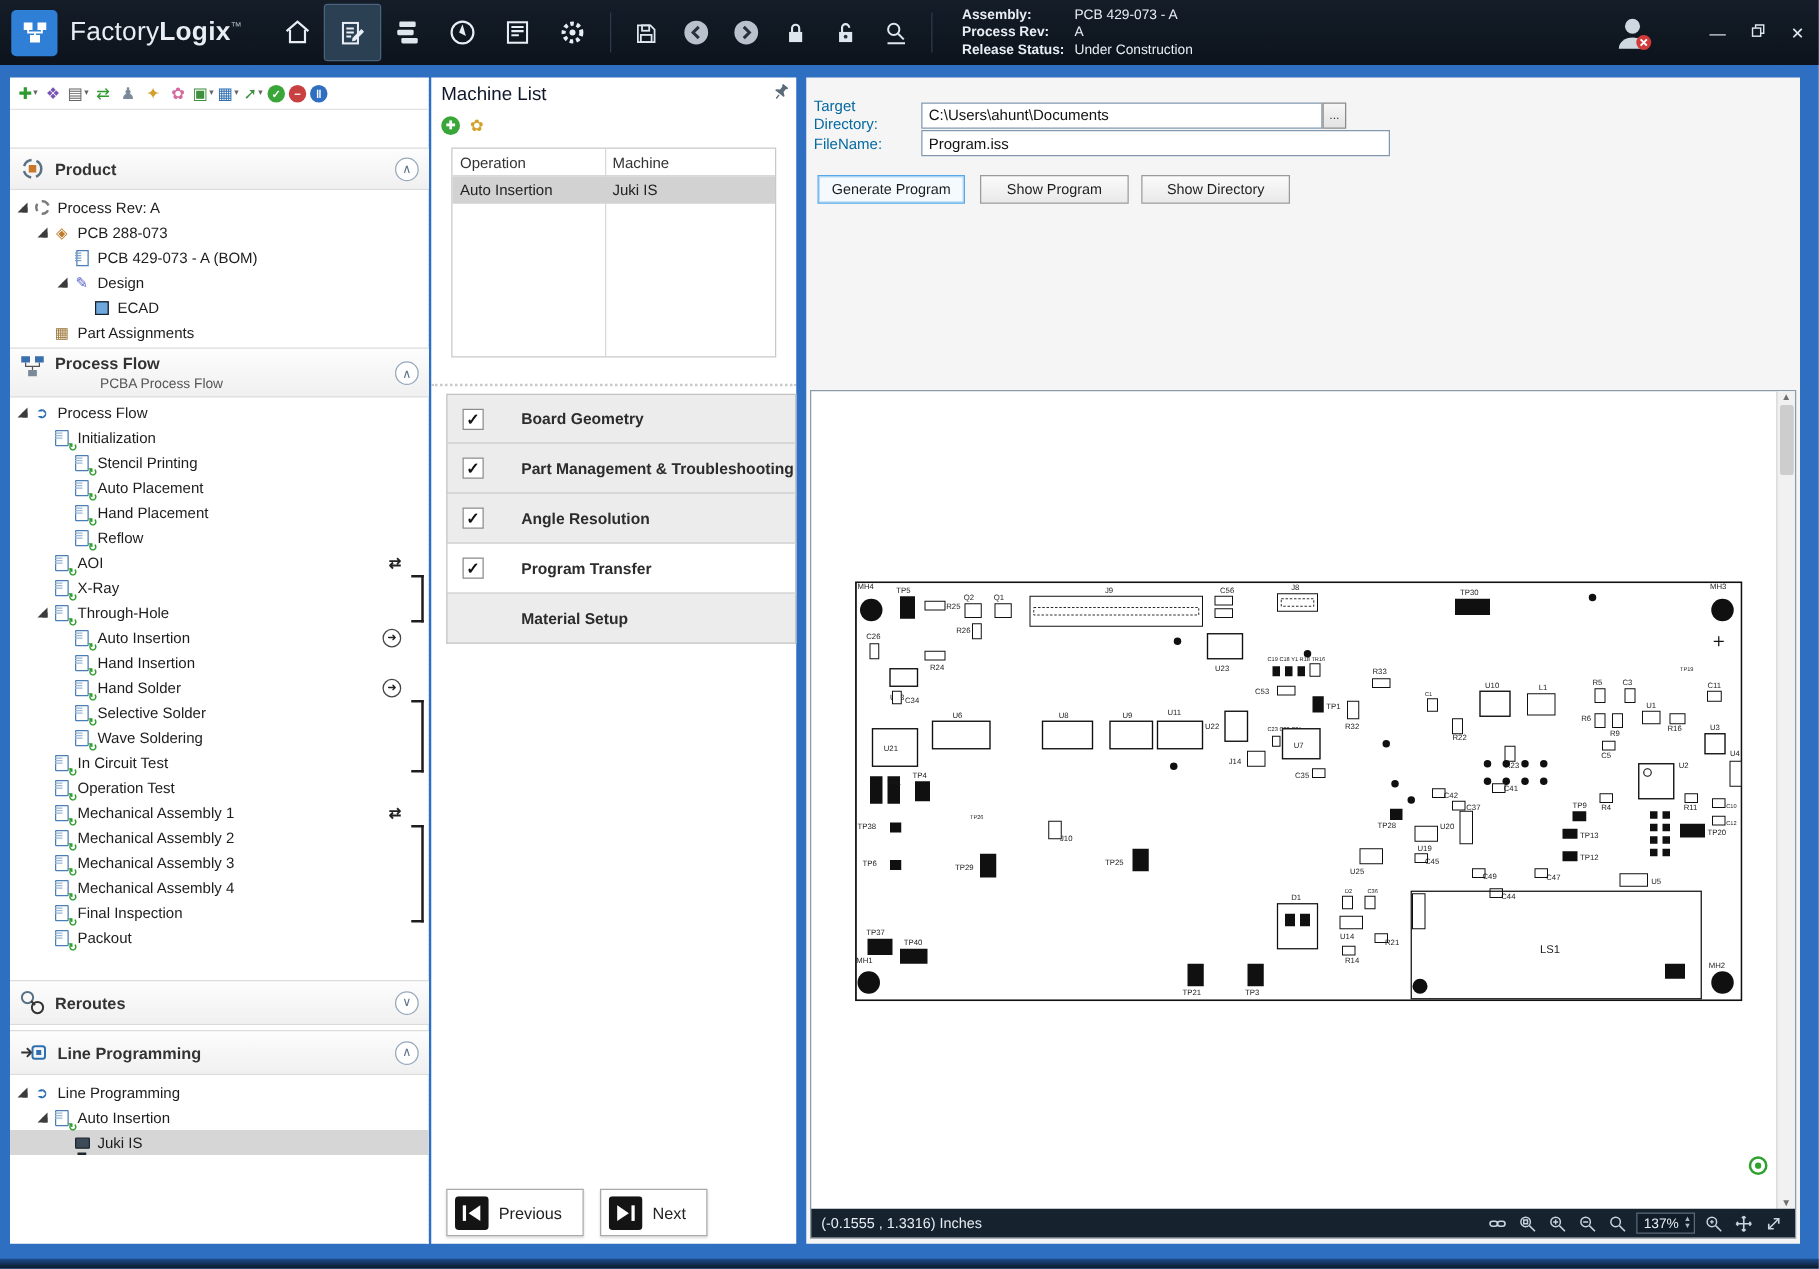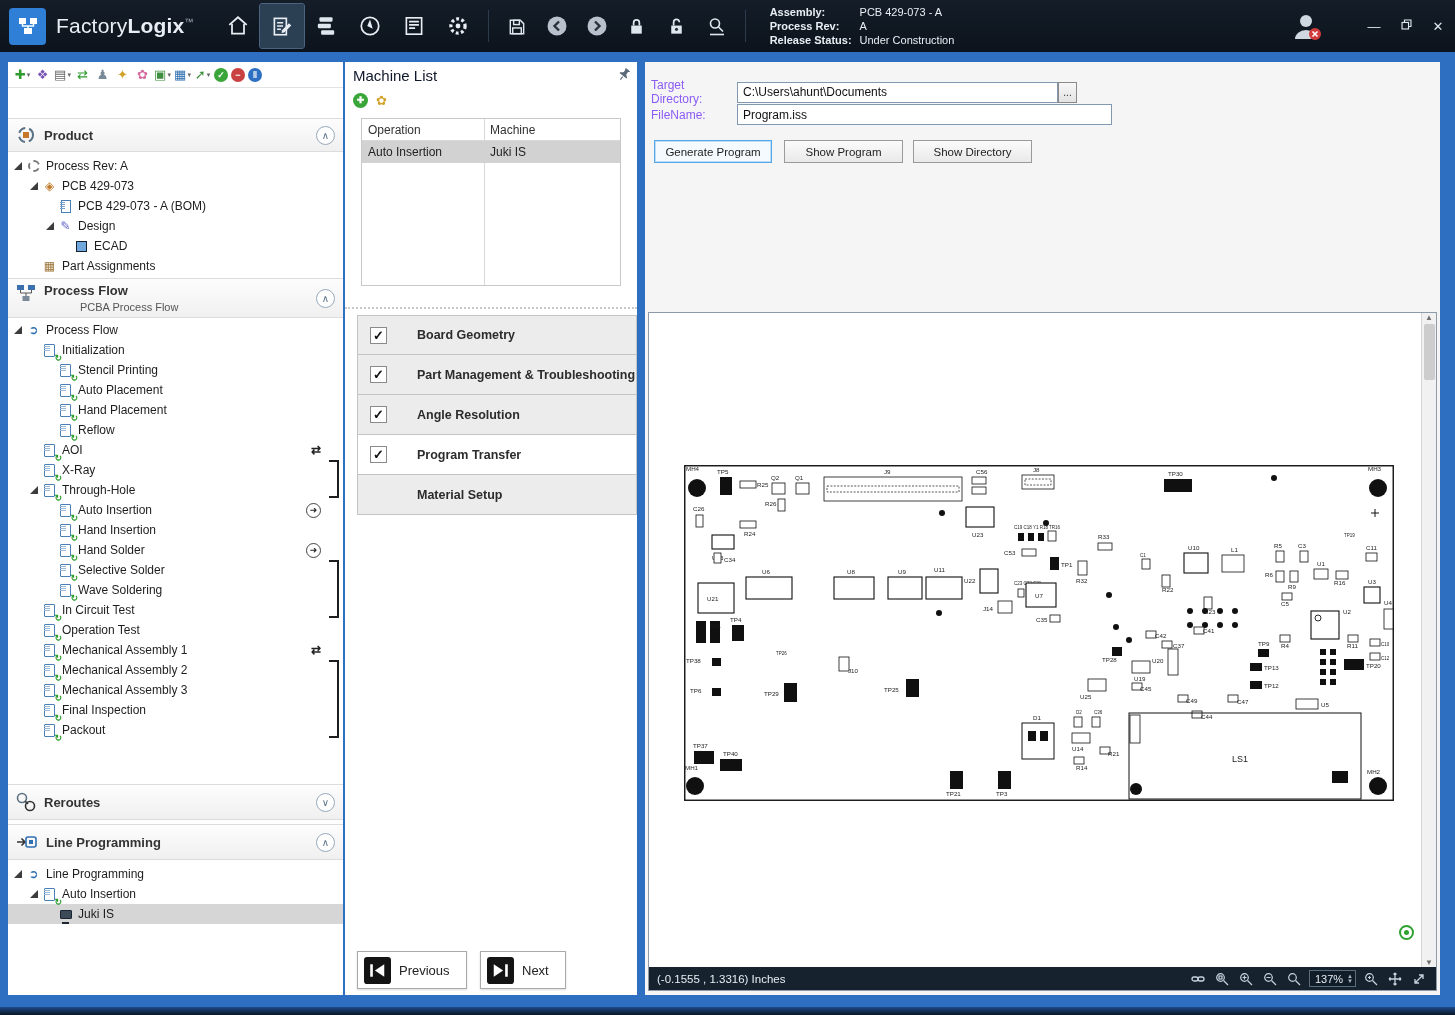--- a/index.html
+++ b/index.html
@@ -86,21 +86,21 @@
   .step.active{background:#fff}
   .cb{width:17px;height:17px;background:#fff;border:1px solid #8a8a8a;display:inline-flex;align-items:center;justify-content:center;font-size:13px;font-weight:bold;color:#111;flex:none}
   .cbspacer{width:17px;flex:none}
   .steplabel{margin-left:30px;font-weight:bold;font-size:12.5px;color:#2c2c2c}
   .mid-split{position:absolute;left:0;right:0;top:245px;border-top:2px dotted #c9c9c9}
 
   .navbtn{position:absolute;bottom:6px;height:38px;background:#fff;border:1px solid #a9a9a9;display:flex;align-items:center;gap:8px;padding:0 12px 0 6px;font-size:13px;color:#222;box-shadow:0 1px 2px rgba(0,0,0,.15)}
 
   
   .frow{position:absolute;left:6px;display:flex;align-items:center}
-  .flabel{width:86px;font-size:12px;color:#8b5cf6}
+  .flabel{width:86px;font-size:12px;color:#0369a1}
   .tb{height:21px;border:1px solid #8099b1;background:#fff;font-size:12px;padding:0 5px;font-family:"Liberation Sans",sans-serif;color:#111}
   .browse{width:19px;height:21px;border:1px solid #8a8a8a;background:linear-gradient(#f7f7f7,#e3e3e3);font-size:10px;text-align:center;line-height:19px;color:#333}
   .pbtn{position:absolute;top:78px;height:23px;border:1px solid #9a9a9a;background:linear-gradient(#fbfbfb,#e9e9e9);font-size:11.5px;color:#1e1e1e;display:flex;align-items:center;justify-content:center}
   .pbtn.primary{border:1px solid #56a8e8;box-shadow:0 0 0 1px #bcdcf5 inset;background:#f4fafe}
 
   
   #viewer{position:absolute;left:3px;right:3px;top:250px;bottom:4px;background:#fff;border:1px solid #8d9aa7}
   #pcb-svg{position:absolute;left:35px;top:152px}
   .vsb{position:absolute;right:0;top:0;bottom:23px;width:15px;background:#f1f1f1;border-left:1px solid #d5d5d5;display:flex;flex-direction:column;align-items:center;font-size:8px;color:#707070}
   .vsb .thumb{width:11px;height:56px;background:#cdcdcd;border-radius:2px;margin-top:2px}
@@ -287,21 +287,21 @@
         <span class="exp"></span>
         <span class="ti">
           <span class="ic-rev" style="width:12px;height:12px;border:2px dashed #7a7a7a;border-radius:50%;position:relative;display:inline-block"></span>
         </span>
         <span>Process Rev: A</span>
       </div>
       <div class="trow">
         <span style="display:inline-block;flex:none;width:22px"></span>
         <span class="exp"></span>
         <span class="ti" style="color:#bf7b2a">◈</span>
-        <span>PCB 429-073</span>
+        <span>PCB 288-073</span>
       </div>
       <div class="trow">
         <span style="display:inline-block;flex:none;width:38px"></span>
         <span class="exp none"></span>
         <span class="ti">
           <span class="ic-page"></span>
         </span>
         <span>PCB 429-073 - A (BOM)</span>
       </div>
       <div class="trow">
@@ -484,20 +484,28 @@
         </span>
         <span>Mechanical Assembly 2</span>
       </div>
       <div class="trow">
         <span style="display:inline-block;flex:none;width:22px"></span>
         <span class="exp none"></span>
         <span class="ti">
           <span class="ic-step"></span>
         </span>
         <span>Mechanical Assembly 3</span>
+      </div>
+      <div class="trow">
+        <span style="display:inline-block;flex:none;width:22px"></span>
+        <span class="exp none"></span>
+        <span class="ti">
+          <span class="ic-step"></span>
+        </span>
+        <span>Mechanical Assembly 4</span>
       </div>
       <div class="trow">
         <span style="display:inline-block;flex:none;width:22px"></span>
         <span class="exp none"></span>
         <span class="ti">
           <span class="ic-step"></span>
         </span>
         <span>Final Inspection</span>
       </div>
       <div class="trow">

